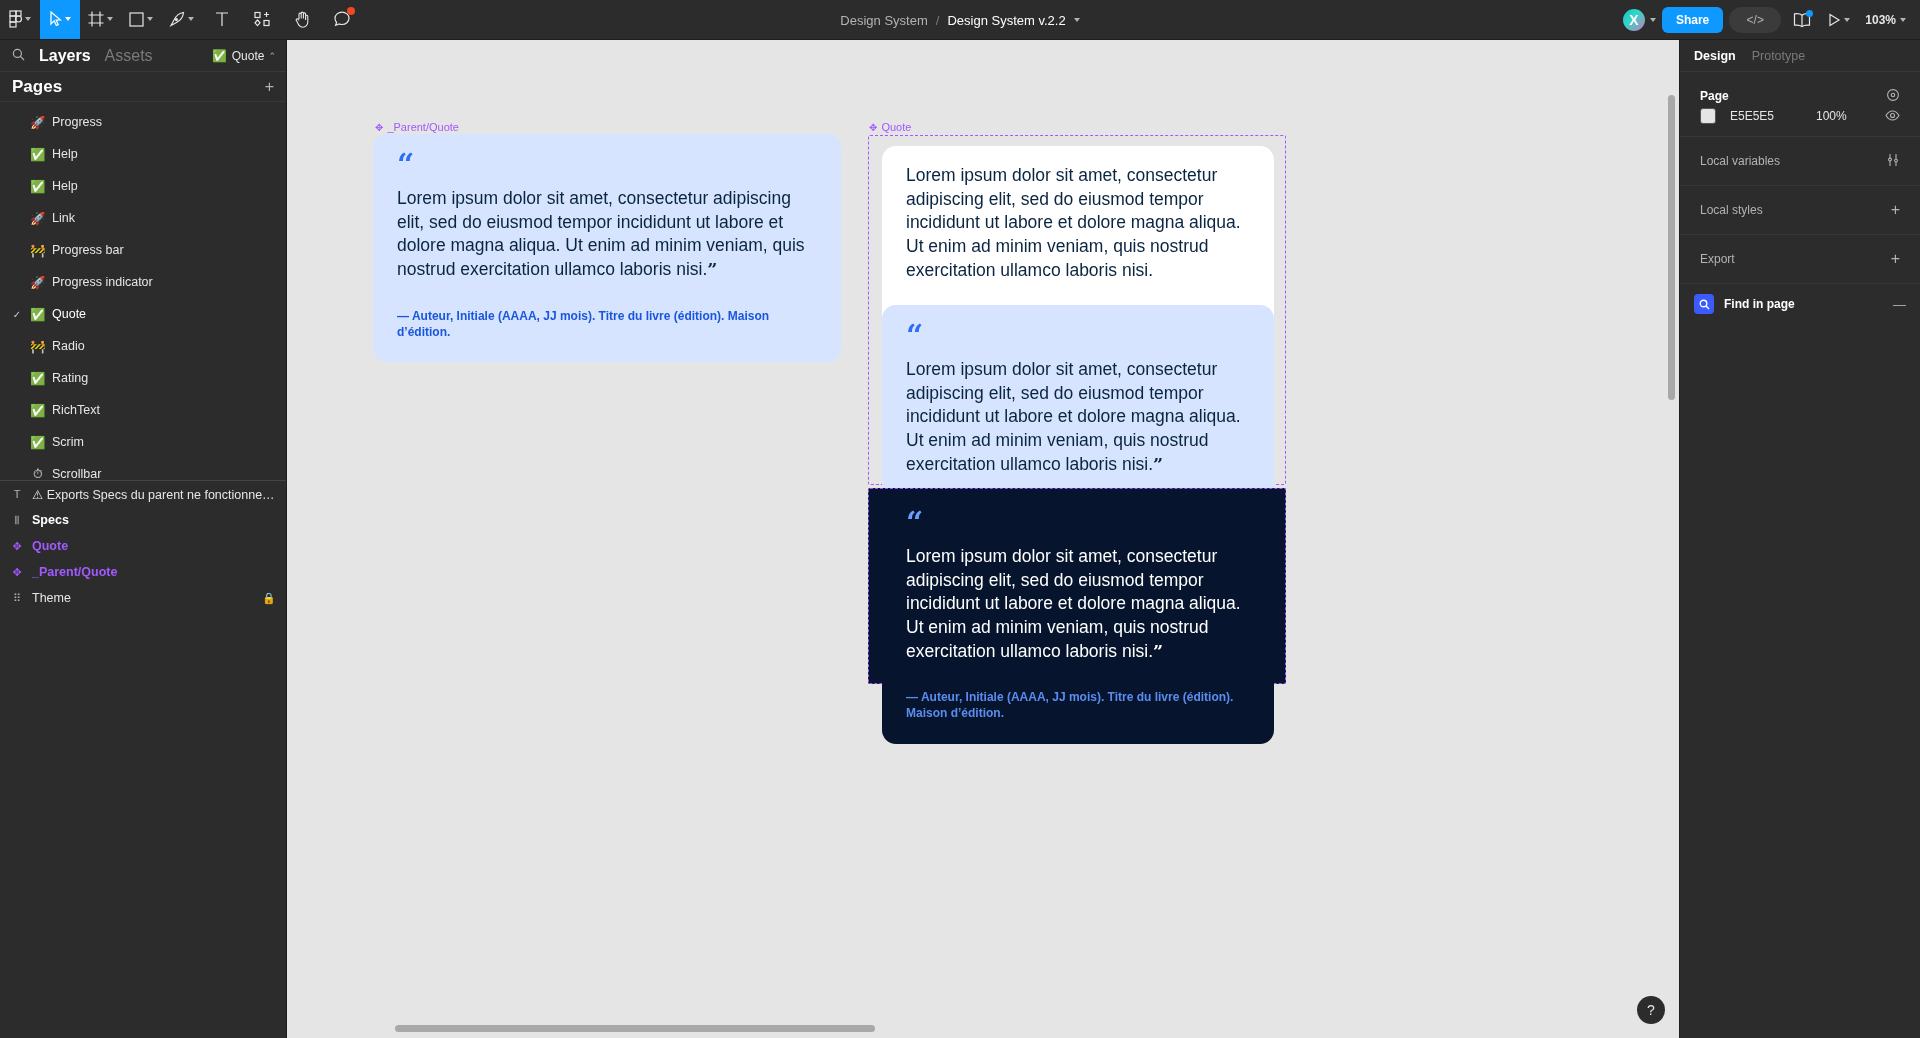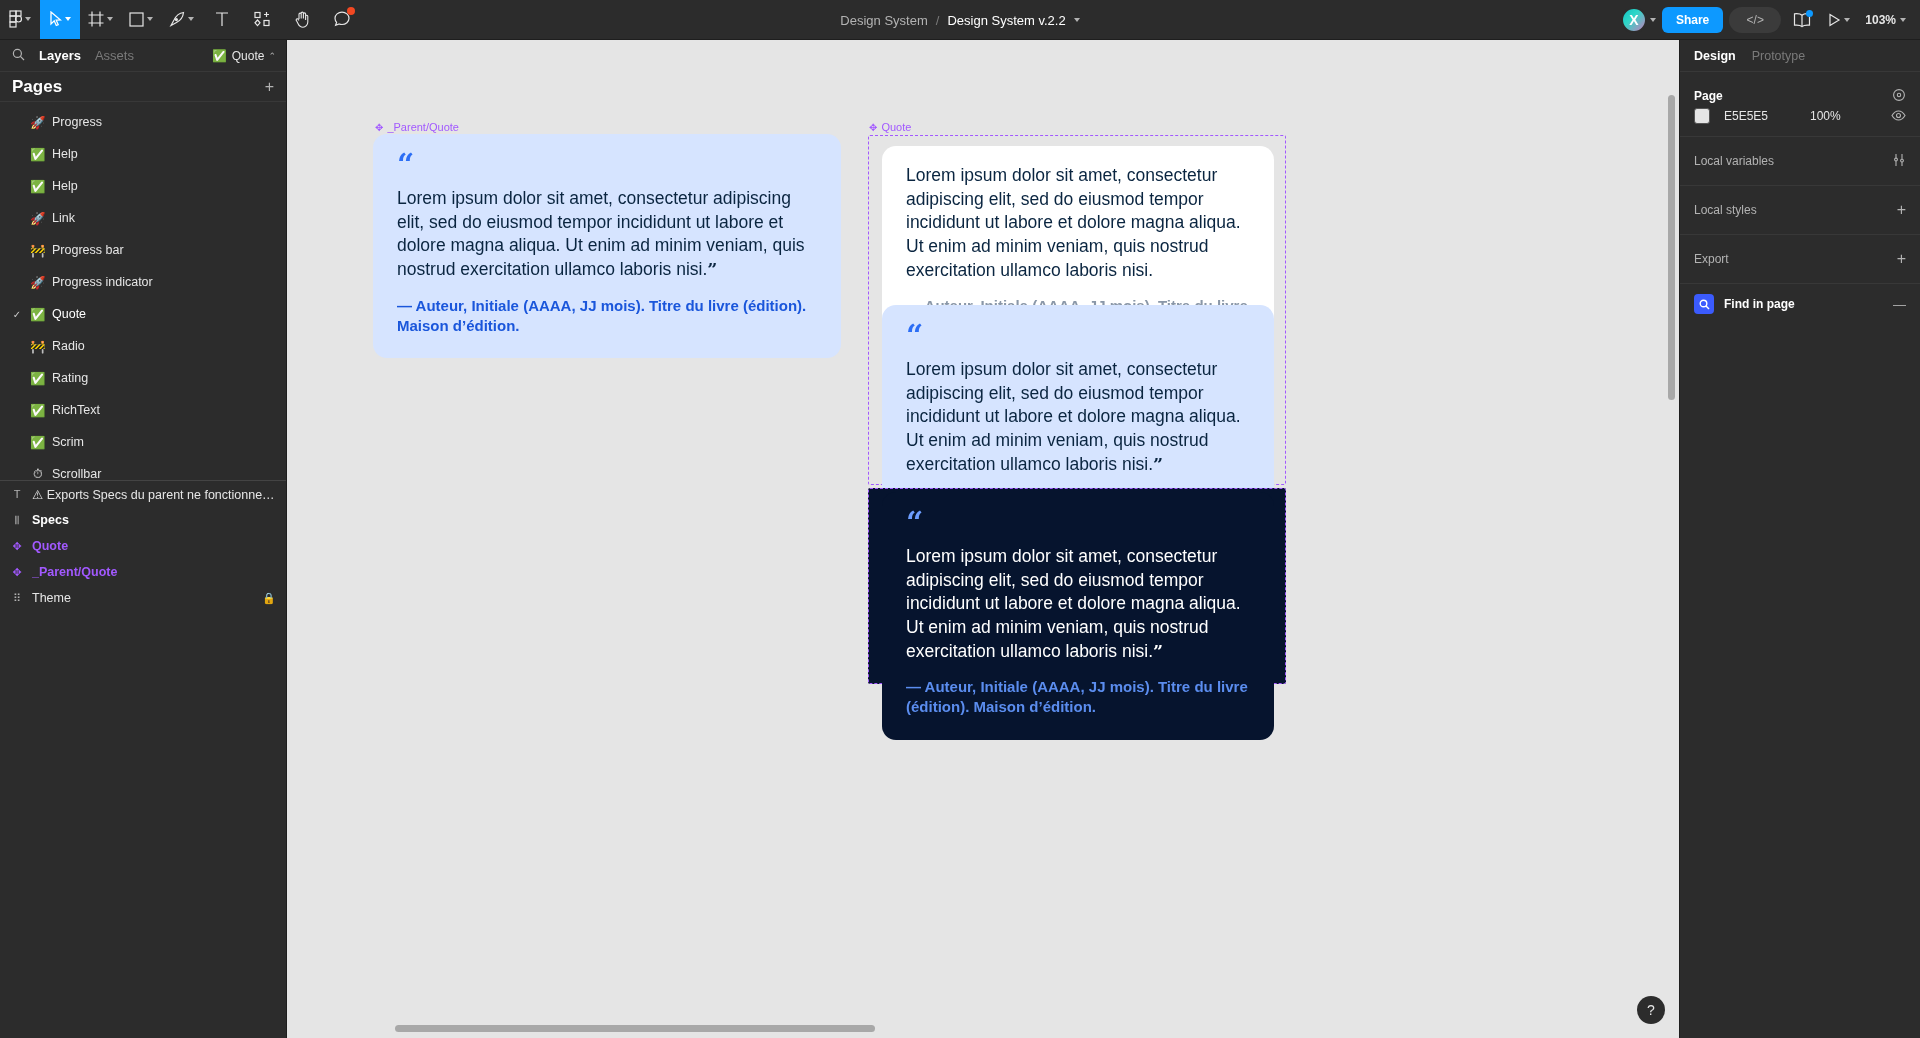--- a/index.html
+++ b/index.html
@@ -76,21 +76,21 @@
   
   #left-panel {
     position: absolute; top: 40px; left: 0; width: 287px; height: 998px;
     background: #2c2c2c; border-right: 1px solid #1e1e1e;
     display: flex; flex-direction: column;
   }
   .lp-tabs {
     height: 32px; display: flex; align-items: center; padding: 0 12px;
     gap: 14px; border-bottom: 1px solid #383838; position: relative;
   }
-  .lp-tab { font-size: 13px; color: #7a7a7a; cursor: pointer; }
+  .lp-tab { font-size: 16px; color: #7a7a7a; cursor: pointer; }
   .lp-tab.active { color: #fff; font-weight: bold; }
   .lp-quote-sel {
     position: absolute; right: 10px; display: flex; align-items: center;
     gap: 4px; font-size: 12px; color: #e6e6e6; cursor: pointer;
   }
   .pages-head {
     height: 30px; display: flex; align-items: center; padding: 0 12px;
     justify-content: space-between; border-bottom: 1px solid #383838;
   }
   .pages-title { font-size: 17px; color: #fff; font-weight: bold; }
@@ -138,21 +138,21 @@
   }
   .q-mark.blue { color: #2c6ef5; }
   .q-mark.soft { color: #6d9eff; }
   .q-text {
     font-size: 17.5px; line-height: 1.35; margin-top: 12px;
   }
   .q-text.dark-txt { color: #0a2540; }
   .q-text.light-txt { color: #ffffff; }
   .q-close { font-family: "DejaVu Serif", serif; font-weight: bold; }
   .q-author {
-    margin-top: 14px; font-size: 15px; font-weight: bold; line-height: 1.35;
+    margin-top: 26px; font-size: 12px; font-weight: bold; line-height: 1.35;
   }
   .q-author.blue { color: #1a56db; }
   .q-author.gray { color: #8a97a8; }
   .q-author.soft { color: #5b8def; }
 
   .selection-box {
     position: absolute; border: 1.5px dashed #a259ff; border-radius: 2px;
     pointer-events: none;
   }
   .dark-frame-bg { position: absolute; background: #06142e; border-radius: 2px; }
@@ -176,21 +176,21 @@
   #right-panel {
     position: absolute; top: 40px; right: 0; width: 241px; height: 998px;
     background: #2c2c2c; border-left: 1px solid #1e1e1e;
   }
   .rp-tabs {
     height: 32px; display: flex; align-items: center; padding: 0 14px; gap: 16px;
     border-bottom: 1px solid #383838;
   }
   .rp-tab { font-size: 12.5px; color: #7a7a7a; cursor: pointer; }
   .rp-tab.active { color: #fff; font-weight: bold; }
-  .rp-section { padding: 12px 14px; border-bottom: 1px solid #383838; }
+  .rp-section { padding: 12px 20px; border-bottom: 1px solid #383838; }
   .rp-row {
     display: flex; align-items: center; justify-content: space-between;
     min-height: 24px;
   }
   .rp-title { font-size: 12px; color: #fff; font-weight: bold; }
   .rp-muted { font-size: 12px; color: #b3b3b3; }
   .rp-icon { color: #b3b3b3; font-size: 13px; cursor: pointer; }
   .swatch-row { display: flex; align-items: center; gap: 14px; margin-top: 0; }
   .swatch { width: 16px; height: 16px; border-radius: 3px; border: 1px solid #555; }
   .hexval { font-size: 12px; color: #e6e6e6; width: 72px; cursor: text; }

